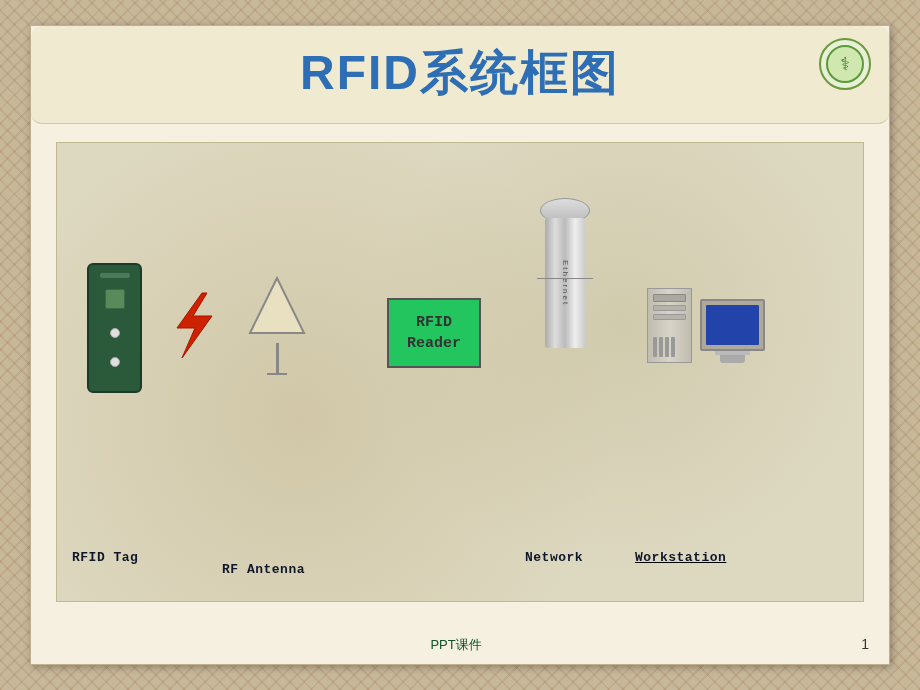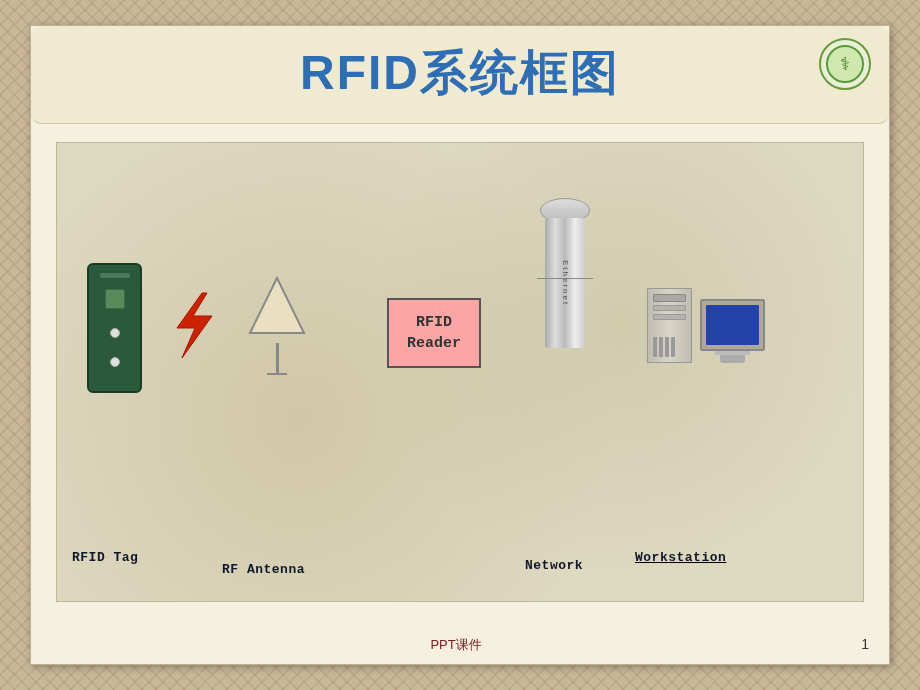--- a/index.html
+++ b/index.html
@@ -129,21 +129,21 @@
       transform: translateX(-50%);
       width: 30px;
       height: 5px;
       background: #4a7a5a;
       border-radius: 2px;
     }
 
     
     .rfid-reader {
       border: 2px solid #555;
-      background: #fca5a5;
+      background: #22c55e;
       padding: 12px 18px;
       text-align: center;
       margin: 0 20px;
     }
 
     .rfid-reader-text {
       font-family: 'Courier New', monospace;
       font-size: 15px;
       font-weight: bold;
       color: #333;
@@ -296,21 +296,21 @@
       bottom: 10px;
       left: 0;
       right: 0;
       display: flex;
       justify-content: space-between;
       padding: 0 20px;
     }
 
     .footer-text {
       font-size: 13px;
-      color: #7f1d1d;
+      color: #14532d;
     }
 
     .footer-number {
       font-size: 14px;
       color: #333;
     }
 
     
     .diagram-connections {
       position: absolute;
@@ -424,21 +424,21 @@
     <div class="labels-row">
 
       <div style="position:absolute; left:15px; bottom:18px;">
         <span class="component-label">RFID Tag</span>
       </div>
 
       <div style="position:absolute; left:165px; bottom:6px;">
         <span class="component-label">RF Antenna</span>
       </div>
 
-      <div style="position:absolute; left:468px; bottom:10px;">
+      <div style="position:absolute; left:468px; bottom:18px;">
         <span class="component-label">Network</span>
       </div>
 
       <div style="position:absolute; left:578px; bottom:18px;text-decoration:underline;">
         <span class="component-label">Workstation</span>
       </div>
     </div>
 
   </div>
 

